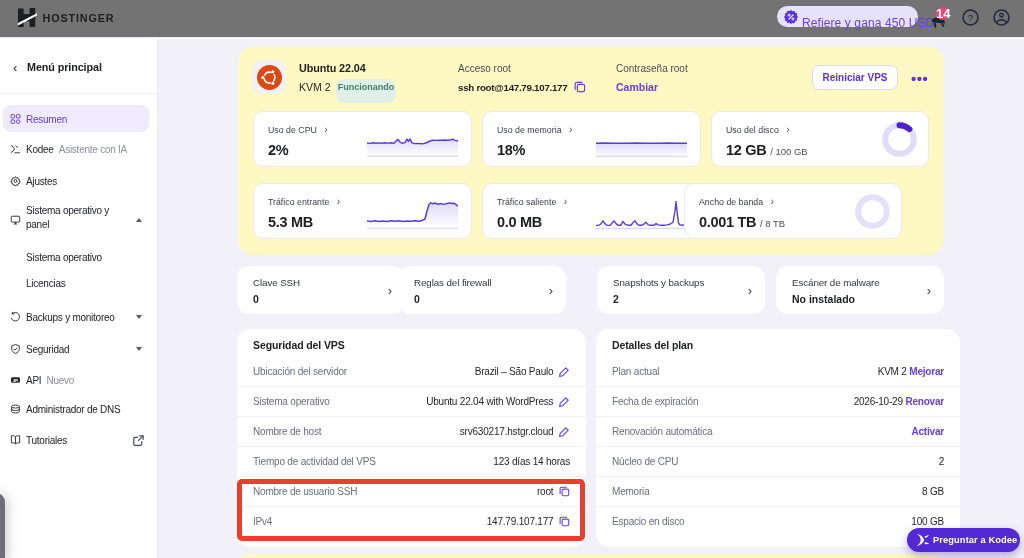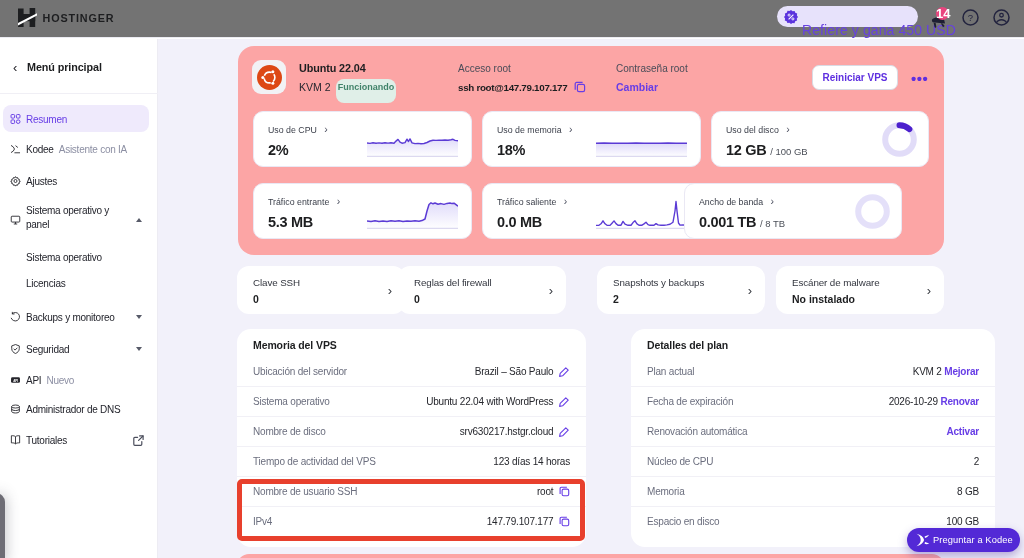--- a/index.html
+++ b/index.html
@@ -1,21 +1,21 @@
 <!DOCTYPE html>
 <html lang="es"><head>
 <meta charset="utf-8">
 <style>
 * { margin:0; padding:0; box-sizing:border-box; }
 html,body { width:1024px; height:558px; overflow:hidden; font-family:"Liberation Sans", sans-serif; background:#fff; }
 .abs { position:absolute; }
 #topbar { position:absolute; left:0; top:0; width:1024px; height:38px; background:#737373; border-bottom:1px solid #ebebf2; z-index:5; }
 #sidebar { position:absolute; left:0; top:39px; width:158px; height:519px; background:#fff; border-right:1px solid #edecf3; z-index:4; }
 #content { position:absolute; left:158px; top:39px; width:866px; height:519px; background:#f2f1fa; }
-.card { position:absolute; background:#fca5a5; border-radius:16px; z-index:2; }
+.card { position:absolute; background:#fef9c3; border-radius:16px; z-index:2; }
 .tile { position:absolute; background:#fff; border:1px solid #eae8f4; border-radius:10px; width:219px; height:56px; }
 .tlabel { position:absolute; left:14px; top:11px; font-size:8.8px; color:#3a3e49; font-weight:400; letter-spacing:0;}
 .tlabel .chev { color:#4a4e5e; font-weight:400; margin-left:5px; font-size:10.5px;}
 .tval { position:absolute; left:14px; top:30px; font-size:14.5px; font-weight:700; color:#1d1e20; letter-spacing:-0.3px;}
 .tval .sub { font-size:9.5px; font-weight:400; color:#4b4f58; letter-spacing:0;}
 .link { color:#673de6; font-weight:700; }
 .scard { position:absolute; top:266px; height:48px; width:168px; background:#fff; border-radius:12px; z-index:2; }
 .scard .l1 { position:absolute; left:16px; top:11px; font-size:9.8px; color:#33363f; letter-spacing:-0.1px;}
 .scard .l2 { position:absolute; left:16px; top:27px; font-size:10.5px; font-weight:700; color:#1d1e20; }
 .scard .ch { position:absolute; right:13px; top:17px; font-size:13px; color:#36393f; font-weight:400;}
@@ -50,21 +50,21 @@
     </svg>
   </div>
 
   <div class="abs" style="left:777px; top:6px; width:141px; height:21px; background:#e7e2fb; border-radius:11px;">
     <svg class="abs" style="left:7px; top:3.5px;" width="14" height="14" viewBox="0 0 14 14">
       <path fill="#5b33dd" d="M7 0l1.6 1.2 2-.3.7 1.9 1.9.7-.3 2L14 7l-1.2 1.6.3 2-1.9.7-.7 1.9-2-.3L7 14l-1.6-1.2-2 .3-.7-1.9-1.9-.7.3-2L0 7l1.2-1.6-.3-2 1.9-.7.7-1.9 2 .3z"></path>
       <path stroke="#fff" stroke-width="1.1" d="M4.6 9.4 L9.4 4.6"></path>
       <circle cx="5.1" cy="5.1" r="1.05" fill="none" stroke="#fff" stroke-width="0.9"></circle>
       <circle cx="8.9" cy="8.9" r="1.05" fill="none" stroke="#fff" stroke-width="0.9"></circle>
     </svg>
-    <div class="abs" style="left:25px; top:16px; font-size:14px; color:#6742e0; white-space:nowrap; letter-spacing:0.1px;">Refiere y gana 450 USD</div>
+    <div class="abs" style="left:25px; top:10px; font-size:12px; color:#6742e0; white-space:nowrap; letter-spacing:0.1px;">Refiere y gana 450 USD</div>
   </div>
 
   <div class="abs" style="left:929px; top:5px; width:22px; height:26px;">
     <svg class="abs" style="left:2px; top:8px;" width="17" height="16" viewBox="0 0 17 16">
       <g fill="#1e1f33">
         <path d="M1.8 5.8 L12 1.6 L14 10.6 L3.8 9.4 Z M3.8 9.4 L1.8 5.8 Q0.5 6.8 1 8.2 Q1.5 9.6 3.8 9.4 Z"></path>
         <path d="M2.6 9.8 L4.6 9.7 L5.3 13.6 Q5.5 14.5 4.6 14.7 Q3.7 14.9 3.5 14 Z"></path>
         <path d="M9.8 10.3 L11.6 10.5 L13.6 13 L12 14.2 Z"></path>
       </g>
     </svg>
@@ -322,41 +322,41 @@
     <div class="l2">2</div>
     <div class="ch">›</div>
   </div>
 <div class="scard" style="left:776px;">
     <div class="l1">Escáner de malware</div>
     <div class="l2">No instalado</div>
     <div class="ch">›</div>
   </div>
 
 <div class="dcard" id="vpsdetails" style="left:237px; width:349px;">
-  <div class="dtitle">Memoria del VPS</div>
+  <div class="dtitle">Seguridad del VPS</div>
   <div class="drow" style="top:27px;">
       <div class="lab">Ubicación del servidor</div>
       <div class="val">Brazil – São Paulo <svg style="display:inline-block; vertical-align:-2px; margin-left:3px;" width="11" height="11" viewBox="0 0 11 11">
           <g fill="none" stroke="#673de6" stroke-width="1.1" stroke-linejoin="round">
             <path d="M6.8 1.8 l2.4 2.4 -5.6 5.6 -3 .6 .6 -3 z"></path>
           </g>
         </svg></div>
     </div>
   <div class="sep" style="top:57px;"></div>
   <div class="drow" style="top:57px;">
       <div class="lab">Sistema operativo</div>
       <div class="val">Ubuntu 22.04 with WordPress <svg style="display:inline-block; vertical-align:-2px; margin-left:3px;" width="11" height="11" viewBox="0 0 11 11">
           <g fill="none" stroke="#673de6" stroke-width="1.1" stroke-linejoin="round">
             <path d="M6.8 1.8 l2.4 2.4 -5.6 5.6 -3 .6 .6 -3 z"></path>
           </g>
         </svg></div>
     </div>
   <div class="sep" style="top:87px;"></div>
   <div class="drow" style="top:87px;">
-      <div class="lab">Nombre de disco</div>
+      <div class="lab">Nombre de host</div>
       <div class="val">srv630217.hstgr.cloud <svg style="display:inline-block; vertical-align:-2px; margin-left:3px;" width="11" height="11" viewBox="0 0 11 11">
           <g fill="none" stroke="#673de6" stroke-width="1.1" stroke-linejoin="round">
             <path d="M6.8 1.8 l2.4 2.4 -5.6 5.6 -3 .6 .6 -3 z"></path>
           </g>
         </svg></div>
     </div>
   <div class="sep" style="top:117px;"></div>
   <div class="drow" style="top:117px;padding-left:13px;">
       <div class="lab">Tiempo de actividad del VPS</div>
       <div class="val">123 días 14 horas</div>
@@ -375,21 +375,21 @@
   <div class="drow" style="top:177px;">
       <div class="lab">IPv4</div>
       <div class="val">147.79.107.177 <svg style="display:inline-block; vertical-align:-2px; margin-left:3px;" width="11" height="11" viewBox="0 0 12 12">
           <g fill="none" stroke="#673de6" stroke-width="1.2">
             <rect x="3.4" y="3.4" width="7.2" height="7.2" rx="1.6"></rect>
             <path d="M8.6 1.4 h-6 a1.4 1.4 0 0 0 -1.4 1.4 v6"></path>
           </g>
         </svg></div>
     </div>
 </div>
-<div class="dcard" id="plandetails" style="left:631px; width:364px;">
+<div class="dcard" id="plandetails" style="left:596px; width:364px;">
   <div class="dtitle">Detalles del plan</div>
   <div class="drow" style="top:27px;">
       <div class="lab">Plan actual</div>
       <div class="val">KVM 2 <span class="link">Mejorar</span></div>
     </div>
   <div class="sep" style="top:57px;"></div>
   <div class="drow" style="top:57px;">
       <div class="lab">Fecha de expiración</div>
       <div class="val">2026-10-29 <span class="link">Renovar</span></div>
     </div>
@@ -420,14 +420,14 @@
 <div class="abs" style="left:237px; top:479px; width:348px; height:62px; border:5px solid #e8402d; border-radius:5px; z-index:20;"></div>
 
 <div class="abs" style="left:907px; top:528px; width:113px; height:24px; background:#5329d6; border-radius:13px; z-index:21; box-shadow:0 4px 10px rgba(60,30,150,0.35);">
   <svg class="abs" style="left:9px; top:5px;" width="14" height="14" viewBox="0 0 14 14">
     <g fill="#fff">
         <path d="M0.5 0.8 q4.2 2.6 4.2 6.2 q0 3.6 -4.2 6.2 q6.4 -1.6 7.6 -6.2 q-1.2 -4.6 -7.6 -6.2z"></path>
         <path d="M8.6 3.4 l4.6 -1.6 q-1.6 2.6 -4.2 3.2 z"></path>
         <path d="M9 9 l4.2 1.6 q-2.6 1.2 -4.6 0.2 z"></path>
       </g>
   </svg>
-  <div class="abs" style="left:26px; top:7px; font-size:9.3px; font-weight:400; color:#fff; white-space:nowrap; letter-spacing:0.1px;">Preguntar a Kodee</div>
+  <div class="abs" style="left:26px; top:7px; font-size:9.3px; font-weight:700; color:#fff; white-space:nowrap; letter-spacing:0.1px;">Preguntar a Kodee</div>
 </div>
 
 </body></html>

